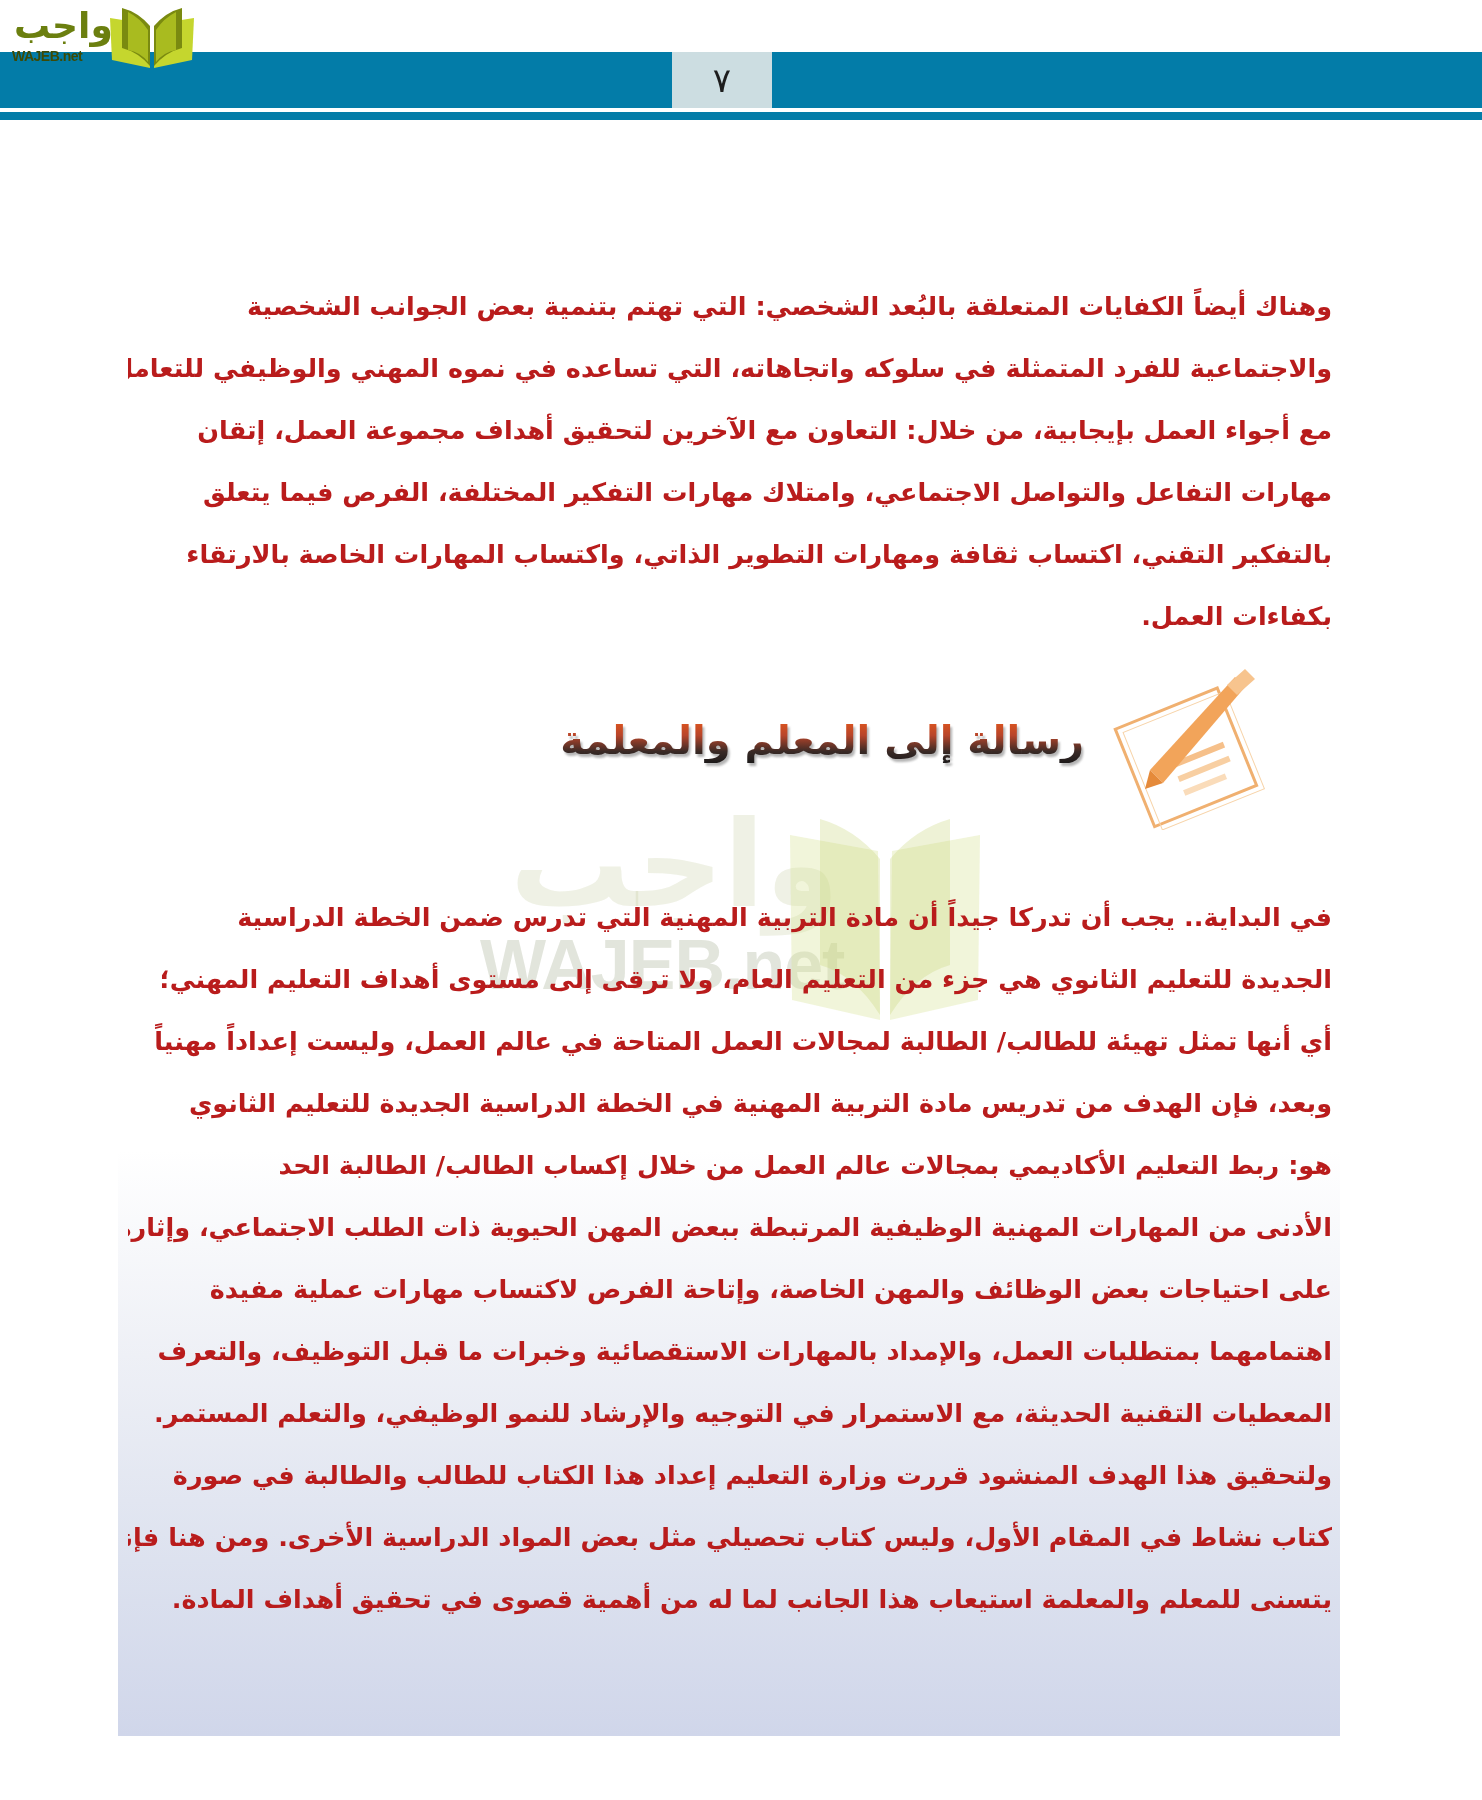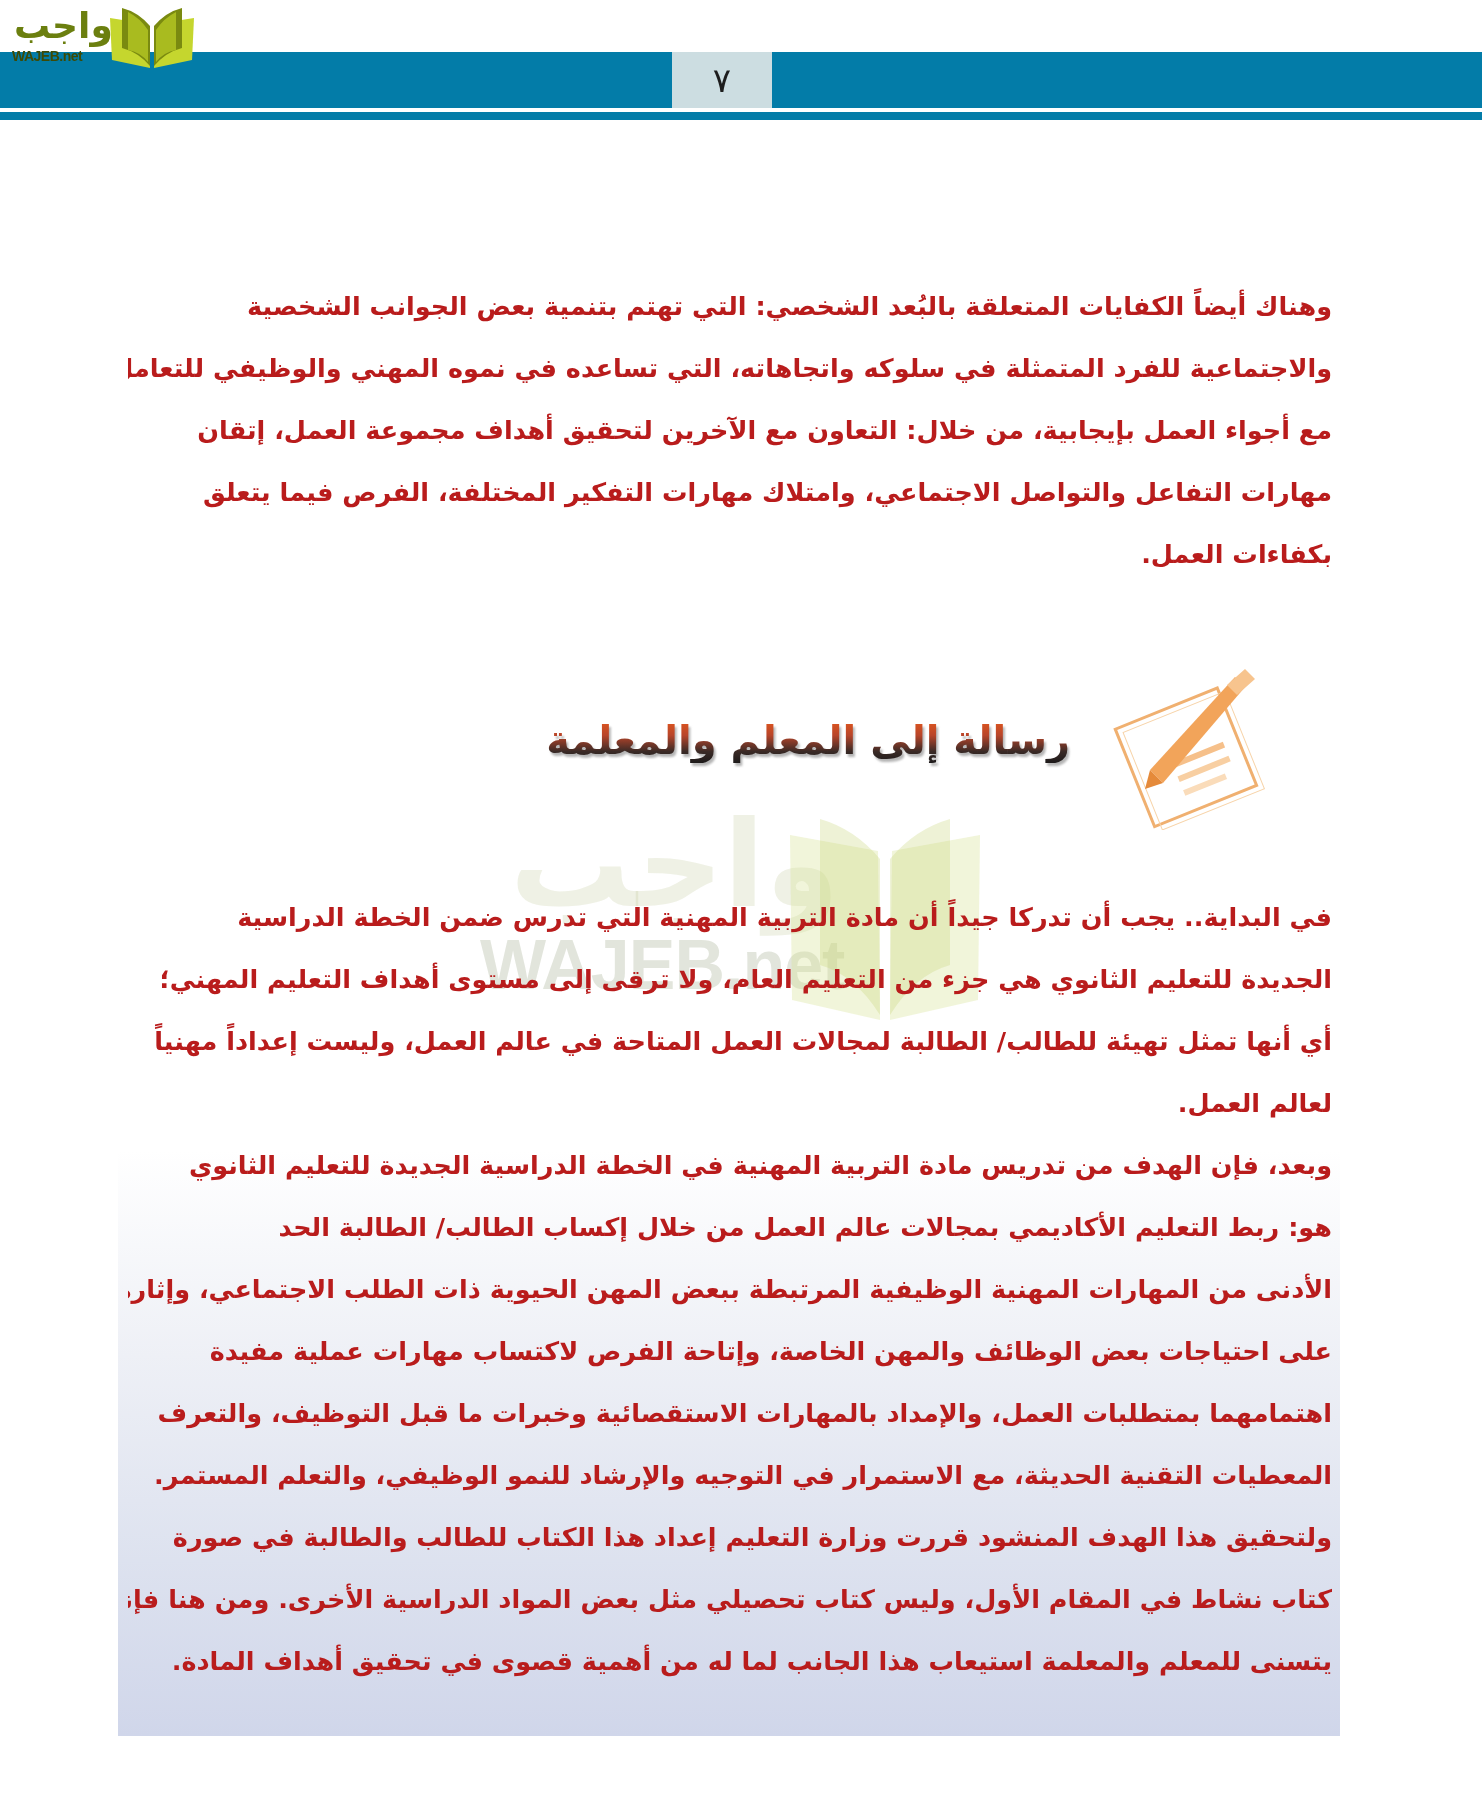--- a/index.html
+++ b/index.html
@@ -34,21 +34,21 @@
       font-family: "DejaVu Sans", sans-serif; font-weight: bold;
       font-size: 25.5px; line-height: 62px; color: #b91c1c;
     }
     .para .line { display: block; height: 62px; white-space: nowrap; overflow: hidden; }
 
     .p1 { top: 275px; }
 
     
     .heading-wrap { position: absolute; left: 700px; top: 665px; width: 620px; height: 170px; }
     .heading {
-      position: absolute; right: 250px; top: 52px; direction: rtl;
+      position: absolute; right: 236px; top: 52px; direction: rtl;
       font-family: "DejaVu Sans", sans-serif; font-weight: bold; font-size: 40px;
       background: linear-gradient(180deg, #e85a1c 0%, #b8452a 40%, #3a2a26 75%, #1d1a1a 100%);
       -webkit-background-clip: text; background-clip: text; color: transparent;
       filter: drop-shadow(2px 3px 1px rgba(120,120,120,0.55));
       white-space: nowrap;
     }
     .pen-icon { position: absolute; left: 395px; top: 0px; width: 175px; height: 165px; }
 
     .gbox {
       position: absolute; left: 118px; top: 1150px; width: 1222px; height: 586px;
@@ -78,20 +78,21 @@
     <path d="M20 6 Q32 12 40 24 L40 56 Q32 46 20 44 Z" fill="#a9bb1f"></path>
     <path d="M68 6 Q56 12 48 24 L48 56 Q56 46 68 44 Z" fill="#a9bb1f"></path>
   </svg>
 </div>
 
 <div class="para p1">
   <span class="line">وهناك أيضاً الكفايات المتعلقة بالبُعد الشخصي: التي تهتم بتنمية بعض الجوانب الشخصية</span>
   <span class="line">والاجتماعية للفرد المتمثلة في سلوكه واتجاهاته، التي تساعده في نموه المهني والوظيفي للتعامل</span>
   <span class="line">مع أجواء العمل بإيجابية، من خلال: التعاون مع الآخرين لتحقيق أهداف مجموعة العمل، إتقان</span>
   <span class="line">مهارات التفاعل والتواصل الاجتماعي، وامتلاك مهارات التفكير المختلفة، الفرص فيما يتعلق</span>
+  <span class="line">بالتفكير التقني، اكتساب ثقافة ومهارات التطوير الذاتي، واكتساب المهارات الخاصة بالارتقاء</span>
   <span class="line">بكفاءات العمل.</span>
 </div>
 
 <div class="heading-wrap">
   <h2 class="heading">رسالة إلى المعلم والمعلمة</h2>
   <svg class="pen-icon" viewBox="0 0 175 165">
     <g transform="rotate(-22 90 90)">
       <rect x="35" y="40" width="110" height="105" fill="#ffffff" stroke="#f0b070" stroke-width="3"></rect>
       <rect x="35" y="40" width="110" height="105" fill="none" stroke="#f7d4aa" stroke-width="1" transform="translate(6 6)"></rect>
       <line x1="75" y1="95" x2="130" y2="95" stroke="#f6c08a" stroke-width="6"></line>
@@ -114,21 +115,20 @@
     <path d="M200 20 L112 36 L110 205 L198 185 Z" fill="rgba(215,225,150,0.35)"></path>
     <path d="M40 4 Q75 14 100 44 L100 200 Q75 160 40 150 Z" fill="rgba(200,212,120,0.3)"></path>
     <path d="M170 4 Q135 14 110 44 L110 200 Q135 160 170 150 Z" fill="rgba(200,212,120,0.3)"></path>
   </svg>
 </div>
 
 <div class="para p2">
   <span class="line">في البداية.. يجب أن تدركا جيداً أن مادة التربية المهنية التي تدرس ضمن الخطة الدراسية</span>
   <span class="line">الجديدة للتعليم الثانوي هي جزء من التعليم العام، ولا ترقى إلى مستوى أهداف التعليم المهني؛</span>
   <span class="line">أي أنها تمثل تهيئة للطالب/ الطالبة لمجالات العمل المتاحة في عالم العمل، وليست إعداداً مهنياً</span>
-  <span class="line">لعالم العمل.</span>
   <span class="line">وبعد، فإن الهدف من تدريس مادة التربية المهنية في الخطة الدراسية الجديدة للتعليم الثانوي</span>
   <span class="line">هو: ربط التعليم الأكاديمي بمجالات عالم العمل من خلال إكساب الطالب/ الطالبة الحد</span>
   <span class="line">الأدنى من المهارات المهنية الوظيفية المرتبطة ببعض المهن الحيوية ذات الطلب الاجتماعي، وإثارة</span>
   <span class="line">على احتياجات بعض الوظائف والمهن الخاصة، وإتاحة الفرص لاكتساب مهارات عملية مفيدة</span>
   <span class="line">اهتمامهما بمتطلبات العمل، والإمداد بالمهارات الاستقصائية وخبرات ما قبل التوظيف، والتعرف</span>
   <span class="line">المعطيات التقنية الحديثة، مع الاستمرار في التوجيه والإرشاد للنمو الوظيفي، والتعلم المستمر.</span>
   <span class="line">ولتحقيق هذا الهدف المنشود قررت وزارة التعليم إعداد هذا الكتاب للطالب والطالبة في صورة</span>
   <span class="line">كتاب نشاط في المقام الأول، وليس كتاب تحصيلي مثل بعض المواد الدراسية الأخرى. ومن هنا فإنه</span>
   <span class="line">يتسنى للمعلم والمعلمة استيعاب هذا الجانب لما له من أهمية قصوى في تحقيق أهداف المادة.</span>
 </div>

